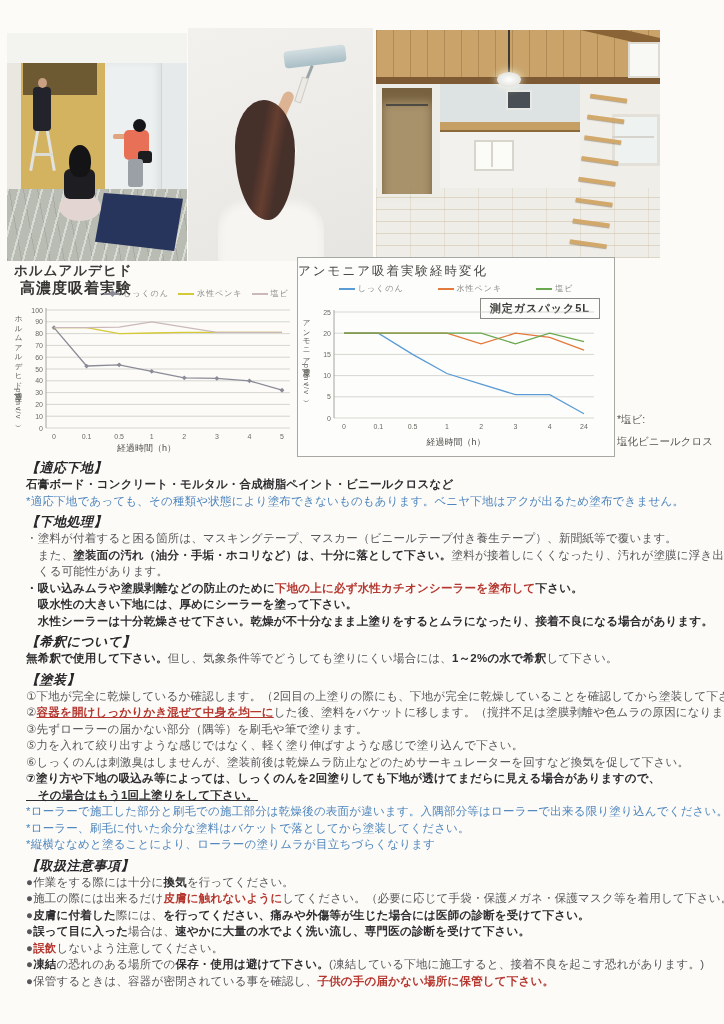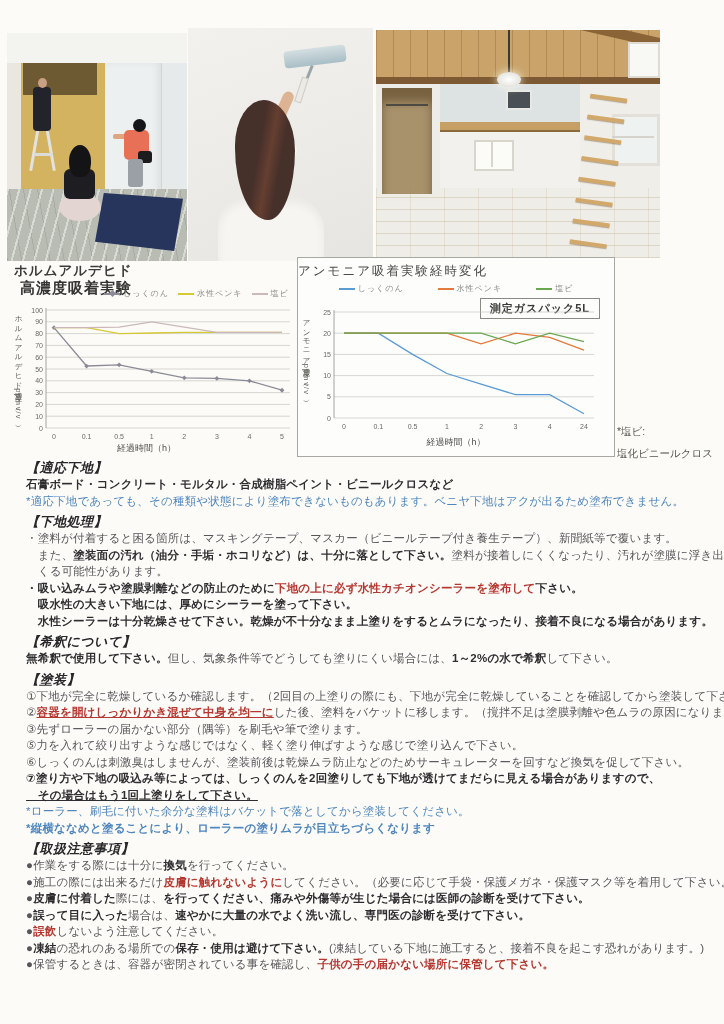--- a/index.html
+++ b/index.html
@@ -76,29 +76,29 @@
   .lg-swatch{display:inline-block;width:16px;height:2px;position:relative;}
   .lg-marker::after{content:"";position:absolute;left:6px;top:-2px;width:5px;height:5px;background:inherit;transform:rotate(45deg);}
   .lg-label{font-size:8px;color:#8a8a86;letter-spacing:1px;}
   .ylabel{position:absolute;writing-mode:vertical-rl;font-size:7.5px;color:#5a5a56;letter-spacing:1px;}
   #chart-left .ylabel{left:1px;top:48px;height:132px;}
   #chart-right .ylabel{left:3px;top:56px;height:120px;}
   .xlabel{position:absolute;width:100%;text-align:center;font-size:9px;color:#4e4e4a;}
   #chart-left .xlabel{top:180px;left:-8px;}
   #chart-right .xlabel{top:178px;left:0;}
   .anno-box{position:absolute;right:14px;top:40px;border:1px solid #8a8a84;background:#fdfdfb;padding:2px 9px;font-size:11px;font-weight:bold;color:#3a3a36;letter-spacing:1px;}
-  .side-note{position:absolute;left:617px;top:420px;font-size:10.5px;color:#55554f;line-height:22px;}
+  .side-note{position:absolute;left:617px;top:408px;font-size:10.5px;color:#55554f;line-height:22px;}
   
   #sections{position:absolute;left:26px;top:455px;width:688px;}
   .sec-heading{font-size:13px;font-weight:bold;font-style:italic;color:#28282a;line-height:17px;margin-top:4px;letter-spacing:.5px;}
   .sec-line{font-size:11.5px;line-height:16.5px;color:#4b4b49;letter-spacing:.2px;white-space:nowrap;}
   .seg-normal{color:#57575a;}
   .seg-bold{color:#2e2e30;font-weight:bold;}
   .seg-blue{color:#4f86bd;}
-  .seg-bluebold{color:#4f86bd;font-weight:bold;text-align:right;}
+  .seg-bluebold{color:#4f86bd;font-weight:normal;text-align:right;}
   .seg-red{color:#b5372f;font-weight:bold;}
   .seg-redu{color:#b5372f;font-weight:bold;text-decoration:underline;}
   .seg-boldu{color:#2e2e30;font-weight:bold;text-decoration:underline;}
 </style>
 </head>
 <body>
 
 <div class="page">
 
   <div class="photo" id="photo1">
@@ -300,20 +300,21 @@
       <div class="sec-heading">【希釈について】</div>
       <div class="sec-line"><span class="seg-bold">無希釈で使用して下さい。</span><span class="seg-normal">但し、気象条件等でどうしても塗りにくい場合には、</span><span class="seg-bold">1～2%の水で希釈</span><span class="seg-normal">して下さい。</span></div>
       <div class="sec-heading">【塗装】</div>
       <div class="sec-line"><span class="seg-normal">①下地が完全に乾燥しているか確認します。（2回目の上塗りの際にも、下地が完全に乾燥していることを確認してから塗装して下さい）</span></div>
       <div class="sec-line"><span class="seg-normal">②</span><span class="seg-redu">容器を開けしっかりかき混ぜて中身を均一に</span><span class="seg-normal">した後、塗料をバケットに移します。（撹拌不足は塗膜剥離や色ムラの原因になります）</span></div>
       <div class="sec-line"><span class="seg-normal">③先ずローラーの届かない部分（隅等）を刷毛や筆で塗ります。</span></div>
       <div class="sec-line"><span class="seg-normal">⑤力を入れて絞り出すような感じではなく、軽く塗り伸ばすような感じで塗り込んで下さい。</span></div>
       <div class="sec-line"><span class="seg-normal">⑥しっくのんは刺激臭はしませんが、塗装前後は乾燥ムラ防止などのためサーキュレーターを回すなど換気を促して下さい。</span></div>
       <div class="sec-line"><span class="seg-bold">⑦</span><span class="seg-bold">塗り方や下地の吸込み等によっては、しっくのんを2回塗りしても下地が透けてまだらに見える場合がありますので、</span></div>
       <div class="sec-line"><span class="seg-boldu">　その場合はもう1回上塗りをして下さい。</span></div>
+      <div class="sec-line"><span class="seg-blue">*ローラーで施工した部分と刷毛での施工部分は乾燥後の表面が違います。入隅部分等はローラーで出来る限り塗り込んでください。</span></div>
       <div class="sec-line"><span class="seg-blue">*ローラー、刷毛に付いた余分な塗料はバケットで落としてから塗装してください。</span></div>
       <div class="sec-line"><span class="seg-bluebold">*縦横ななめと塗ることにより、ローラーの塗りムラが目立ちづらくなります</span></div>
       <div class="sec-heading">【取扱注意事項】</div>
       <div class="sec-line"><span class="seg-normal">●作業をする際には十分に</span><span class="seg-bold">換気</span><span class="seg-normal">を行ってください。</span></div>
       <div class="sec-line"><span class="seg-normal">●施工の際には出来るだけ</span><span class="seg-red">皮膚に触れないように</span><span class="seg-normal">してください。（必要に応じて手袋・保護メガネ・保護マスク等を着用して下さい。）</span></div>
       <div class="sec-line"><span class="seg-normal">●</span><span class="seg-bold">皮膚に付着した</span><span class="seg-normal">際には、</span><span class="seg-bold">を行ってください、痛みや外傷等が生じた場合には医師の診断を受けて下さい。</span></div>
       <div class="sec-line"><span class="seg-normal">●</span><span class="seg-bold">誤って目に入った</span><span class="seg-normal">場合は、</span><span class="seg-bold">速やかに大量の水でよく洗い流し、専門医の診断を受けて下さい。</span></div>
       <div class="sec-line"><span class="seg-normal">●</span><span class="seg-red">誤飲</span><span class="seg-normal">しないよう注意してください。</span></div>
       <div class="sec-line"><span class="seg-normal">●</span><span class="seg-bold">凍結</span><span class="seg-normal">の恐れのある場所での</span><span class="seg-bold">保存・使用は避けて下さい。</span><span class="seg-normal">(凍結している下地に施工すると、接着不良を起こす恐れがあります。)</span></div>
       <div class="sec-line"><span class="seg-normal">●保管するときは、容器が密閉されている事を確認し、</span><span class="seg-red">子供の手の届かない場所に保管して下さい。</span></div>

